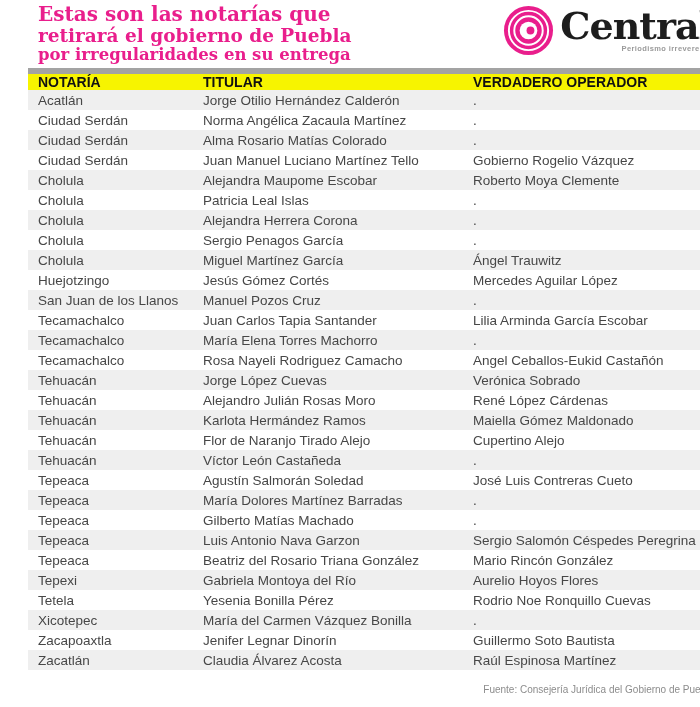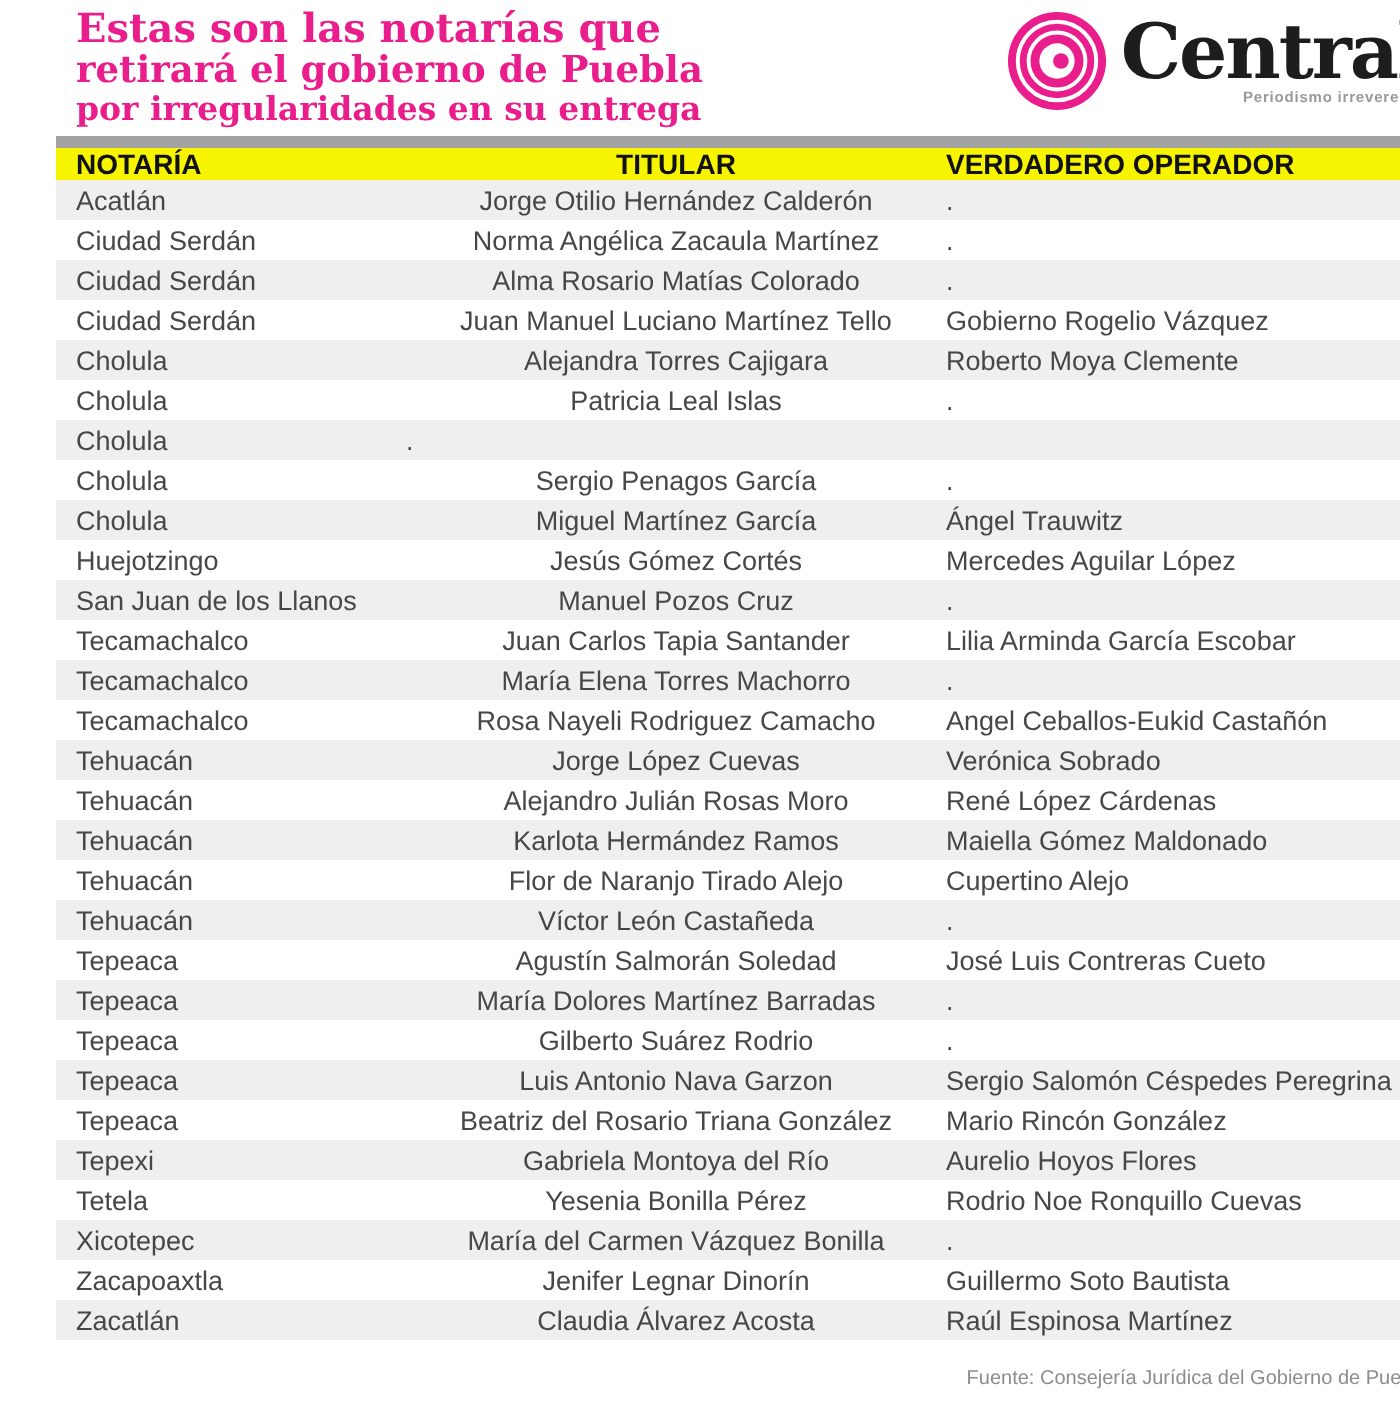--- a/index.html
+++ b/index.html
@@ -78,21 +78,21 @@
     display:flex;
     height:22px;
     align-items:center;
     background:var(--yellow);
     border-top:6px solid #a3a3a3;
     font-weight:bold;
     font-size:14px;
     color:#111;
   }
   .c0{width:175px;text-align:left;padding-left:10px;}
-  .c1{width:270px;text-align:center;}
+  .c1{width:270px;text-align:left;}
   .c2{width:255px;text-align:left;padding-right:12px;}
   .tbody{width:100%;}
   .row{
     display:flex;
     height:20px;
     align-items:center;
     font-size:13.5px;
     color:var(--text);
   }
   .row:nth-child(odd){background:var(--stripe);}
@@ -159,30 +159,31 @@
         <div class="cell c1">Alma Rosario Matías Colorado</div>
         <div class="cell c2">.</div>
       </div>
       <div class="row">
         <div class="cell c0">Ciudad Serdán</div>
         <div class="cell c1">Juan Manuel Luciano Martínez Tello</div>
         <div class="cell c2">Gobierno Rogelio Vázquez</div>
       </div>
       <div class="row">
         <div class="cell c0">Cholula</div>
-        <div class="cell c1">Alejandra Torres Cajigara</div>
+        <div class="cell c1">Alejandra Maupome Escobar</div>
         <div class="cell c2">Roberto Moya Clemente</div>
       </div>
       <div class="row">
         <div class="cell c0">Cholula</div>
         <div class="cell c1">Patricia Leal Islas</div>
         <div class="cell c2">.</div>
       </div>
       <div class="row">
         <div class="cell c0">Cholula</div>
+        <div class="cell c1">Alejandra Herrera Corona</div>
         <div class="cell c2">.</div>
       </div>
       <div class="row">
         <div class="cell c0">Cholula</div>
         <div class="cell c1">Sergio Penagos García</div>
         <div class="cell c2">.</div>
       </div>
       <div class="row">
         <div class="cell c0">Cholula</div>
         <div class="cell c1">Miguel Martínez García</div>
@@ -243,21 +244,21 @@
         <div class="cell c1">Agustín Salmorán Soledad</div>
         <div class="cell c2">José Luis Contreras Cueto</div>
       </div>
       <div class="row">
         <div class="cell c0">Tepeaca</div>
         <div class="cell c1">María Dolores Martínez Barradas</div>
         <div class="cell c2">.</div>
       </div>
       <div class="row">
         <div class="cell c0">Tepeaca</div>
-        <div class="cell c1">Gilberto Suárez Rodrio</div>
+        <div class="cell c1">Gilberto Matías Machado</div>
         <div class="cell c2">.</div>
       </div>
       <div class="row">
         <div class="cell c0">Tepeaca</div>
         <div class="cell c1">Luis Antonio Nava Garzon</div>
         <div class="cell c2">Sergio Salomón Céspedes Peregrina</div>
       </div>
       <div class="row">
         <div class="cell c0">Tepeaca</div>
         <div class="cell c1">Beatriz del Rosario Triana González</div>

